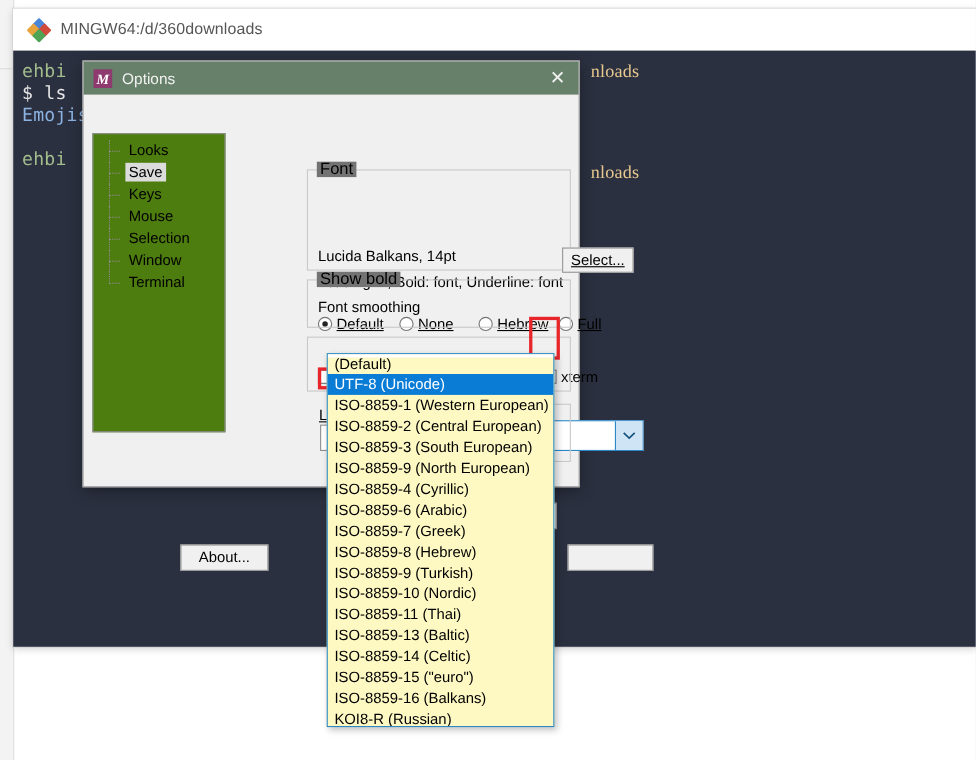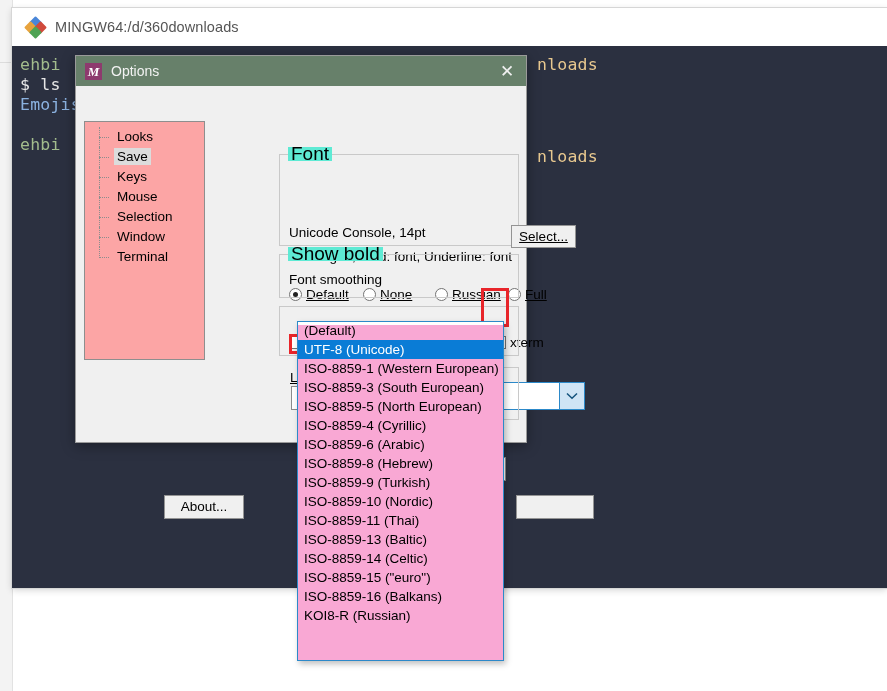--- a/index.html
+++ b/index.html
@@ -89,21 +89,21 @@
     white-space: pre;
     font-family: "DejaVu Sans Mono", "Liberation Mono", monospace;
     font-size: 16.5px;
     line-height: 18px;
     letter-spacing: 0.2px;
     text-align: right;
   }
   .term-green { color: #a3bd8d; }
   .term-white { color: #e6e6e6; }
   .term-blue  { color: #8bb2e0; }
-  .term-tan   { color: #e8c88f; }
+  .term-tan   { color: #e8c88f; font-family: Liberation Serif, serif; }
   .term-cursor {
     display: inline-block;
     width: 2px; height: 17px;
     background: #cfd6de;
     vertical-align: -3px;
     margin-left: 11px;
     opacity: .85;
   }
 
   
@@ -153,22 +153,22 @@
 
   #options-body {
     position: relative;
     height: 356px;
   }
 
   
   #nav-tree {
     position: absolute;
     left: 8px; top: 35px;
-    width: 121px; height: 239px;
-    background: #fca5a5;
+    width: 121px; height: 272px;
+    background: #4d7c0f;
     border: 1px solid #8e8e8e;
     padding: 5px 0 0 0;
     box-sizing: border-box;
     overflow: hidden;
   }
   .tree-item {
     position: relative;
     height: 20px;
     line-height: 20px;
     padding-left: 29px;
@@ -213,23 +213,23 @@
   
   .groupbox {
     position: absolute;
     border: 1px solid #c9c9c9;
     background: transparent;
   }
   .groupbox > legend,
   .group-title {
     position: absolute;
     top: -8px; left: 8px;
-    background: #5eead4;
+    background: #737373;
     padding: 0 3px;
-    font-size: 19px;
+    font-size: 15px;
     line-height: 14px;
   }
   #group-font { left: 203px; top: 68px; width: 238px; height: 90px; }
   #group-showbold { left: 203px; top: 168px; width: 238px; height: 42px; }
   #group-locale  { left: 203px; top: 220px; width: 238px; height: 48px; }
   #group-emojis  { left: 276px; top: 281px; width: 165px; height: 51px; }
 
   .fld {
     position: absolute;
     font-size: 13.5px;
@@ -375,21 +375,21 @@
     background: transparent;
   }
   #redbox-arrow { left: 481px; top: 288px; width: 28px; height: 39px; }
   #redbox-item  { left: 289px; top: 334px; width: 193px; height: 20px; }
 
   
   #charset-dropdown {
     position: absolute;
     left: 297px; top: 321px;
     width: 207px; height: 340px;
-    background: #f9a8d4;
+    background: #fef9c3;
     border: 1px solid #2c89c9;
     box-sizing: border-box;
     overflow: hidden;
     box-shadow: 2px 3px 6px rgba(0,0,0,0.25);
     z-index: 40;
   }
   .dd-item {
     height: 19px;
     line-height: 19px;
     padding-left: 6px;
@@ -459,32 +459,32 @@
       <div class="tree-item"><span class="lbl">Mouse</span></div>
       <div class="tree-item"><span class="lbl">Selection</span></div>
       <div class="tree-item"><span class="lbl">Window</span></div>
       <div class="tree-item last"><span class="lbl">Terminal</span></div>
     </div>
 
 
     <div class="groupbox" id="group-font">
       <span class="group-title">Font</span>
     </div>
-    <div class="fld" style="left:213px; top:139px;">Unicode Console, 14pt</div>
+    <div class="fld" style="left:213px; top:139px;">Lucida Balkans, 14pt</div>
     <div class="fld" style="left:213px; top:163px;">Leading: 2, Bold: font, Underline: font</div>
     <div class="fld" style="left:213px; top:186px;">Font smoothing</div>
 
     <div class="radio on" style="left:213px; top:201px;">
       <span class="mark"></span><span class="uline">Default</span>
     </div>
     <div class="radio" style="left:287px; top:201px;">
       <span class="mark"></span><span class="uline">None</span>
     </div>
     <div class="radio" style="left:359px; top:201px;">
-      <span class="mark"></span><span class="uline">Russian</span>
+      <span class="mark"></span><span class="uline">Hebrew</span>
     </div>
     <div class="radio" style="left:432px; top:201px;">
       <span class="mark"></span><span class="uline">Full</span>
     </div>
 
     <div id="select-button">
       <span class="uline">Select...</span>
     </div>
 
     <div class="groupbox" id="group-showbold">
@@ -540,24 +540,26 @@
 
   </div>
 </div>
 
 <div id="charset-dropdown">
   <div class="dd-clip-top"></div>
   <div id="dd-items" style="margin-top:-1px;">
       <div class="dd-item">(Default)</div>
       <div class="dd-item selected">UTF-8 (Unicode)</div>
       <div class="dd-item">ISO-8859-1 (Western European)</div>
+      <div class="dd-item">ISO-8859-2 (Central European)</div>
       <div class="dd-item">ISO-8859-3 (South European)</div>
-      <div class="dd-item">ISO-8859-5 (North European)</div>
+      <div class="dd-item">ISO-8859-9 (North European)</div>
       <div class="dd-item">ISO-8859-4 (Cyrillic)</div>
       <div class="dd-item">ISO-8859-6 (Arabic)</div>
+      <div class="dd-item">ISO-8859-7 (Greek)</div>
       <div class="dd-item">ISO-8859-8 (Hebrew)</div>
       <div class="dd-item">ISO-8859-9 (Turkish)</div>
       <div class="dd-item">ISO-8859-10 (Nordic)</div>
       <div class="dd-item">ISO-8859-11 (Thai)</div>
       <div class="dd-item">ISO-8859-13 (Baltic)</div>
       <div class="dd-item">ISO-8859-14 (Celtic)</div>
       <div class="dd-item">ISO-8859-15 ("euro")</div>
       <div class="dd-item">ISO-8859-16 (Balkans)</div>
       <div class="dd-item">KOI8-R (Russian)</div>
     </div>

